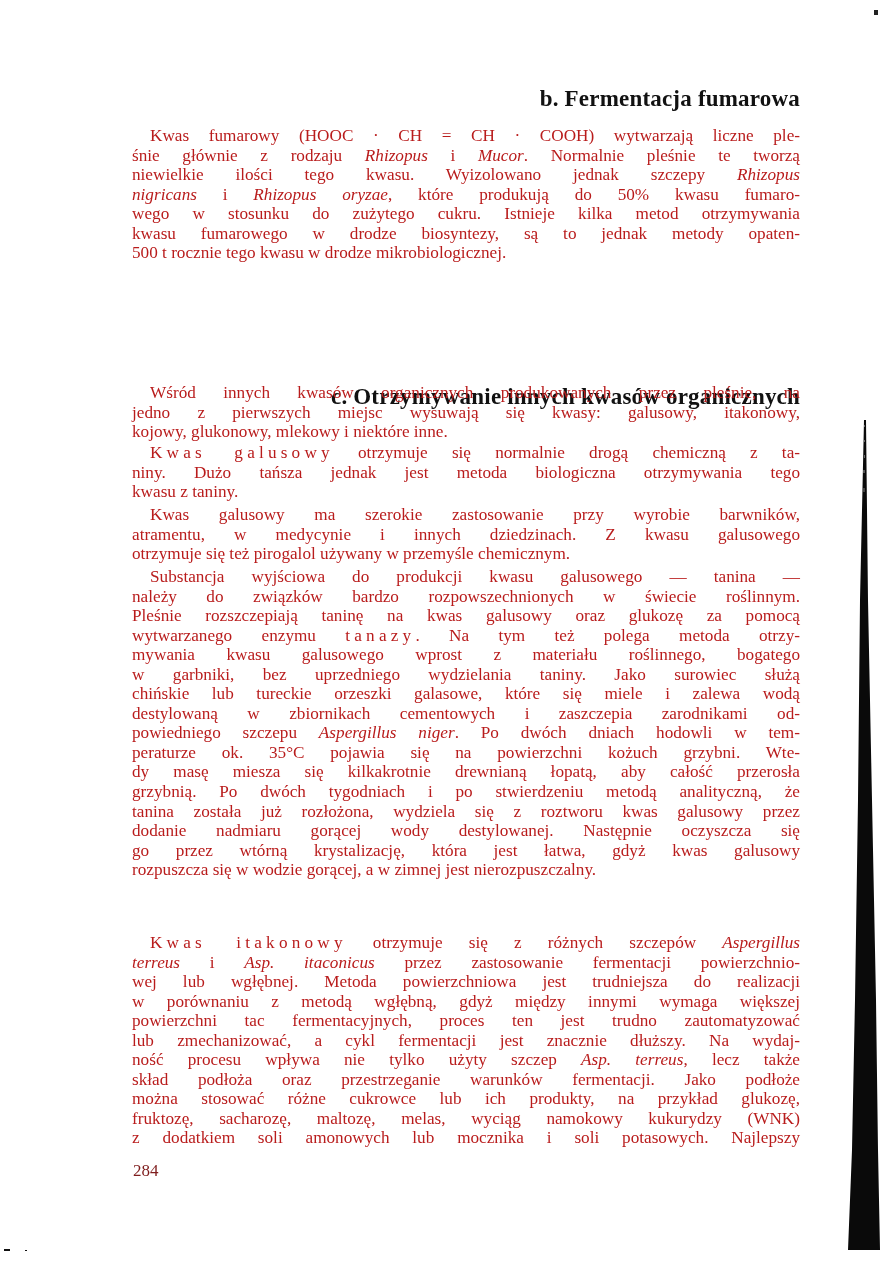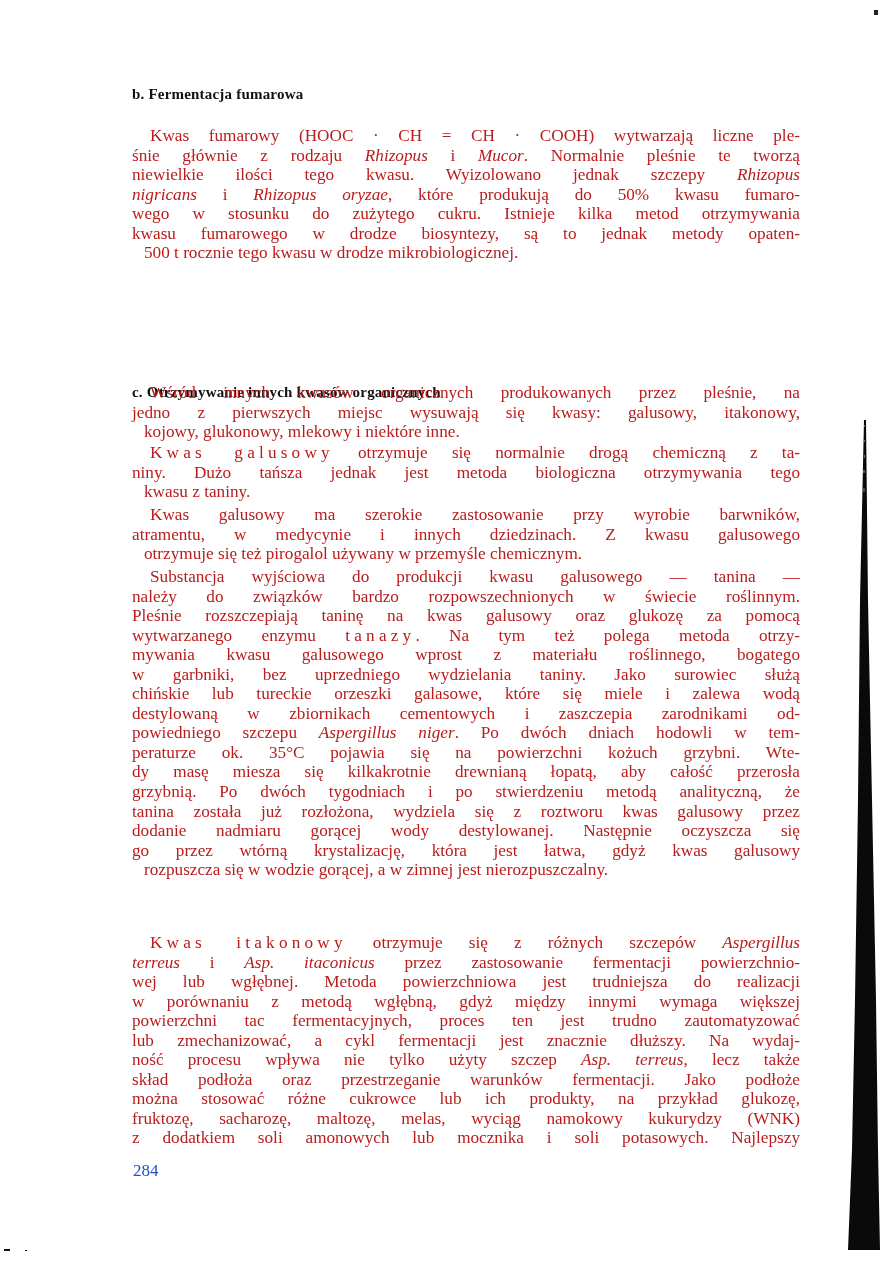--- a/index.html
+++ b/index.html
@@ -3,38 +3,38 @@
 <meta charset="utf-8">
 <style>
   html, body { margin: 0; padding: 0; background: #ffffff; }
   body { width: 893px; height: 1263px; position: relative; overflow: hidden; }
   .page {
     position: absolute; left: 0; top: 0; width: 893px; height: 1263px;
     background: #ffffff; color: #1a1a1a;
     font-family: "DejaVu Serif", "Liberation Serif", serif;
   }
   .heading {
-    position: absolute; left: 132px; width: 668px; text-align: left;
+    position: absolute; left: 132px; width: 668px; text-align: right;
     font-family: "Liberation Serif", "DejaVu Serif", serif;
-    font-weight: bold; font-size: 15px; letter-spacing: 0.2px; color: #111;
+    font-weight: bold; font-size: 23px; letter-spacing: 0.2px; color: #111;
   }
   .block { position: absolute; left: 132px; width: 668px; }
   .line {
     display: block; height: 19.55px; line-height: 19.55px;
     font-family: "Liberation Serif", "DejaVu Serif", serif;
     font-size: 17.2px; color: #b91c1c; white-space: nowrap;
     text-align: justify; text-align-last: justify;
   }
-  .line.last { text-align-last: left; margin-left: 12px; }
+  .line.last { text-align-last: left; }
   .line.indent { padding-left: 18px; }
   .sp { letter-spacing: 4.2px; }
   i { font-style: italic; }
   .pagenum {
     position: absolute; left: 133px; top: 1161px;
-    font-family: "Liberation Serif", "DejaVu Serif", serif; font-size: 17px; color: #1d4ed8;
+    font-family: "Liberation Serif", "DejaVu Serif", serif; font-size: 17px; color: #7f1d1d;
   }
   .scan-shadow { position: absolute; }
 </style>
 </head>
 <body>
 
 <div class="page">
 
   <div class="heading" style="top:86px;">b. Fermentacja fumarowa</div>
 

